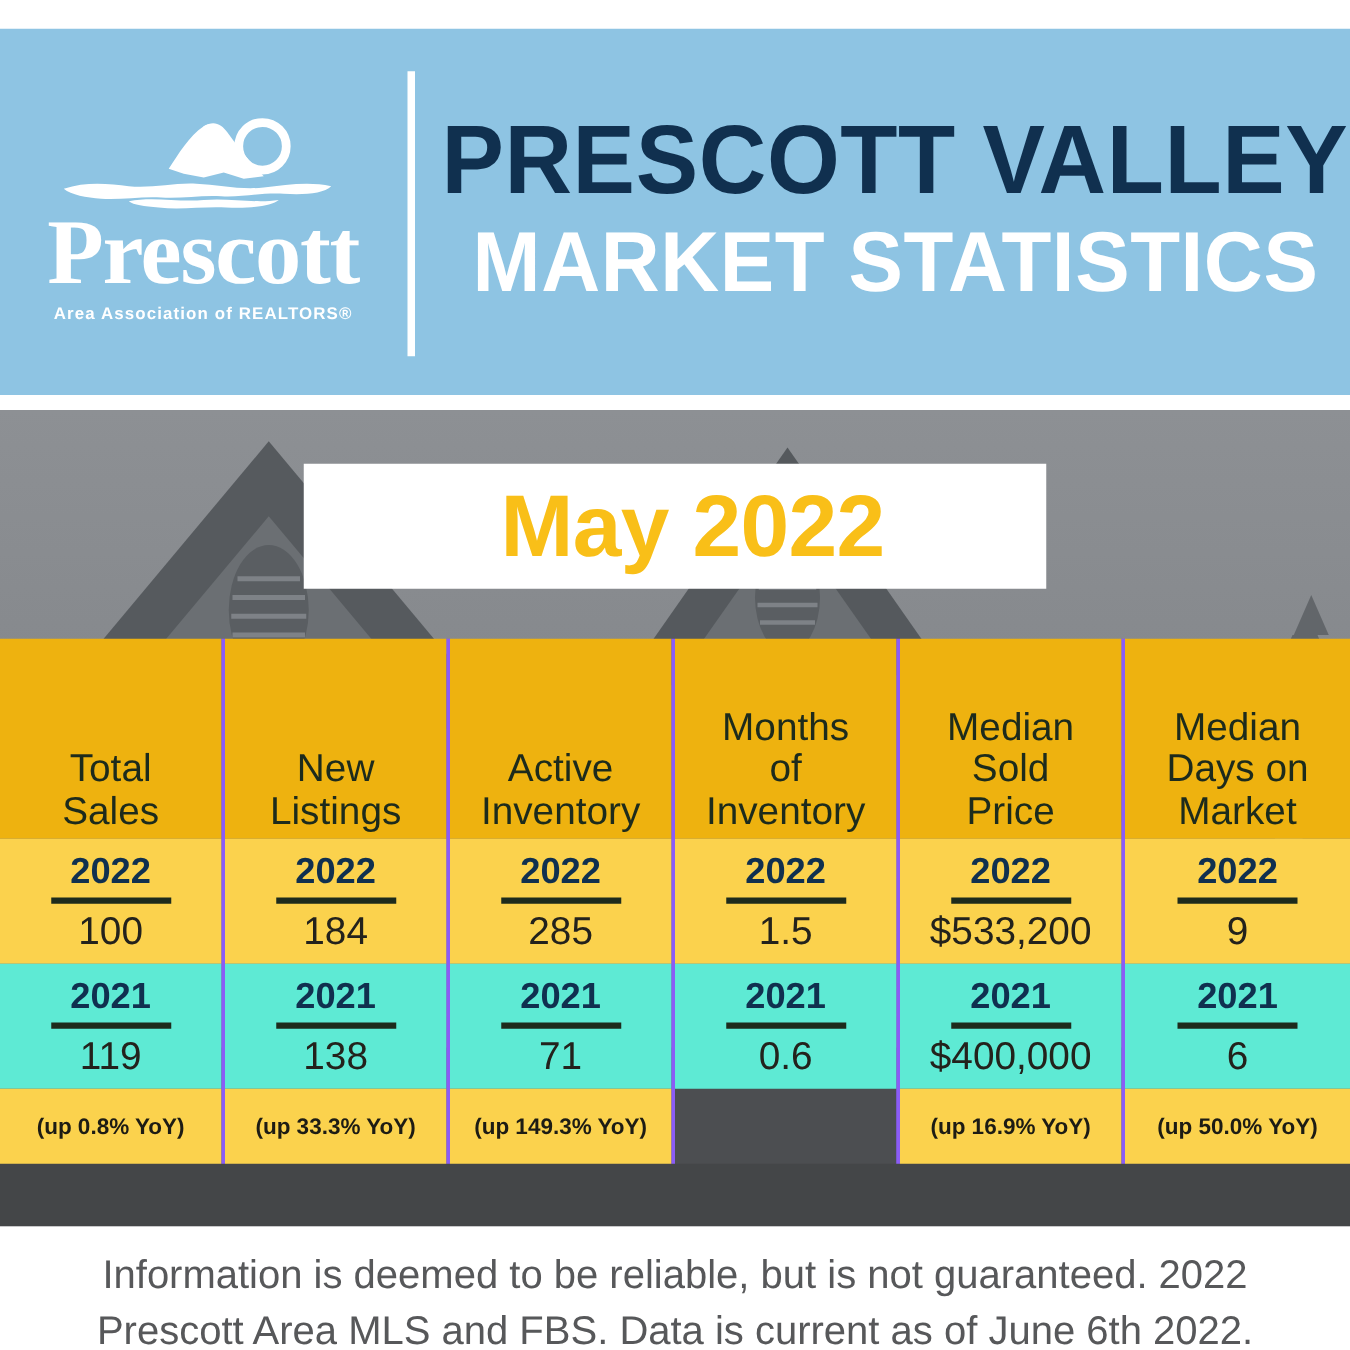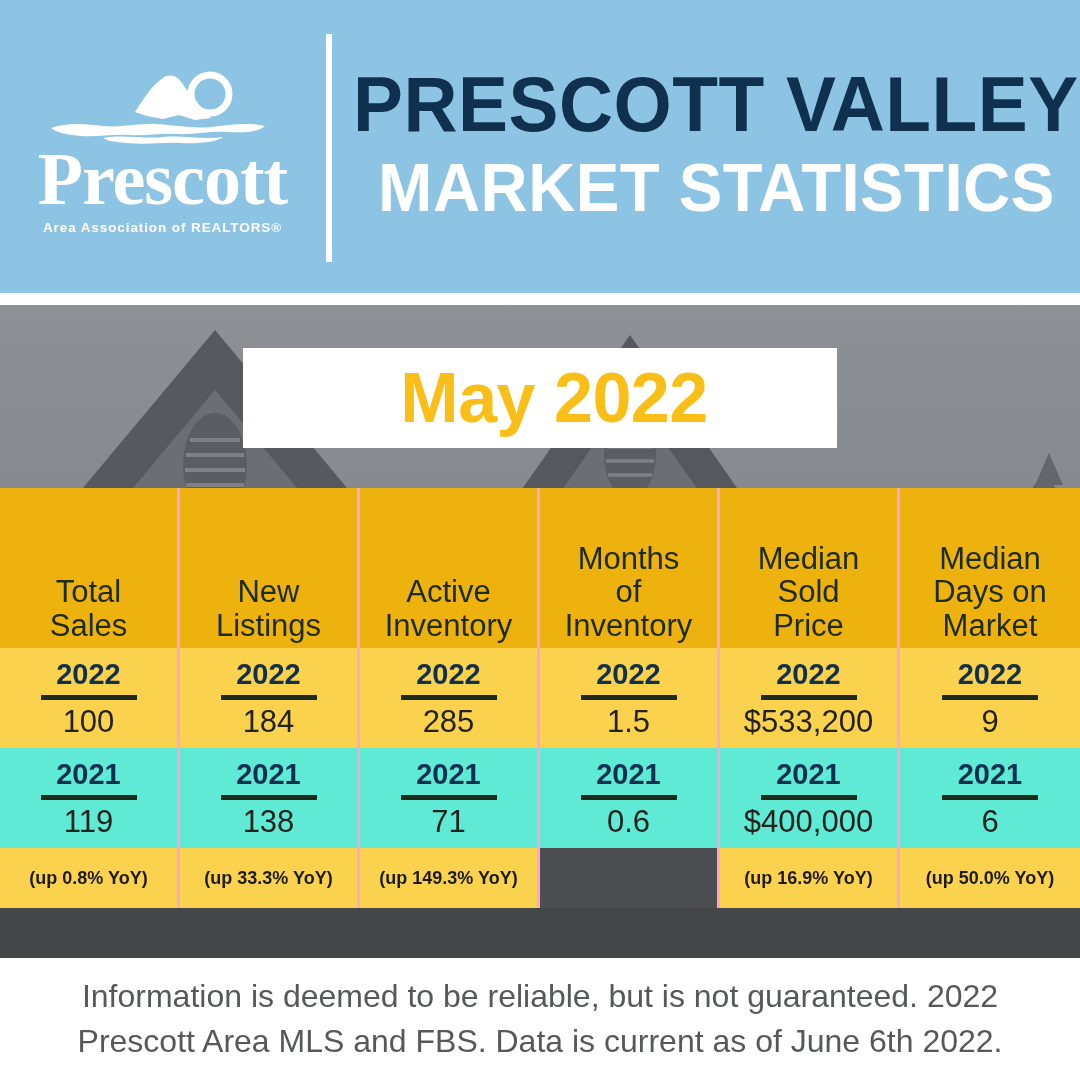--- a/index.html
+++ b/index.html
@@ -2,21 +2,21 @@
 <html><head>
 <meta charset="utf-8">
 <style>
   * { margin:0; padding:0; box-sizing:border-box; }
   html,body { width:1080px; height:1080px; }
   body {
     font-family:"Liberation Sans", sans-serif;
     background:#ffffff;
     overflow:hidden;
   }
-  .canvas { position:relative; width:1080px; height:808px; background:#ffffff; }
+  .canvas { position:relative; width:1080px; height:808px; background:#ffffff;margin-top:23px; }
 
   
   .header {
     position:absolute; left:0; top:0; width:1080px; height:293px;
     background:#8ec4e3;
     display:flex; align-items:center;
   }
   .logo-block {
     width:325px; height:100%;
     display:flex; flex-direction:column; align-items:center; justify-content:center;
@@ -79,21 +79,21 @@
 
   
   .table {
     position:absolute; left:0; top:488px; width:1080px; height:420px;
     display:grid; grid-template-columns:repeat(6, 180px);
     z-index:5;
   }
   .col {
     position:relative;
     display:grid; grid-template-rows:160px 100px 100px 60px;
-    border-right:3px solid #f9a8d4;
+    border-right:3px solid #8b5cf6;
   }
   .col:last-child { border-right:none; }
 
   .cell { display:flex; flex-direction:column; align-items:center; justify-content:center; }
 
   .c-head {
     background:#eeb20f;
     padding:0 4px 6px;
     justify-content:flex-end;
   }

